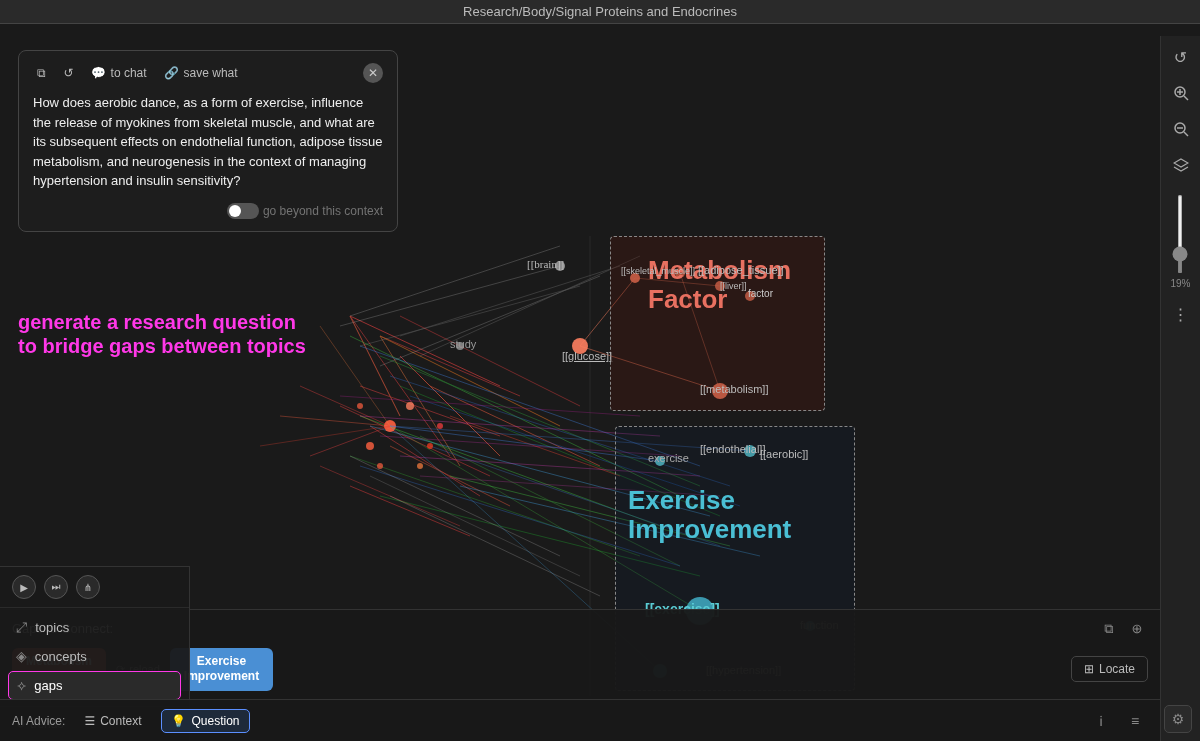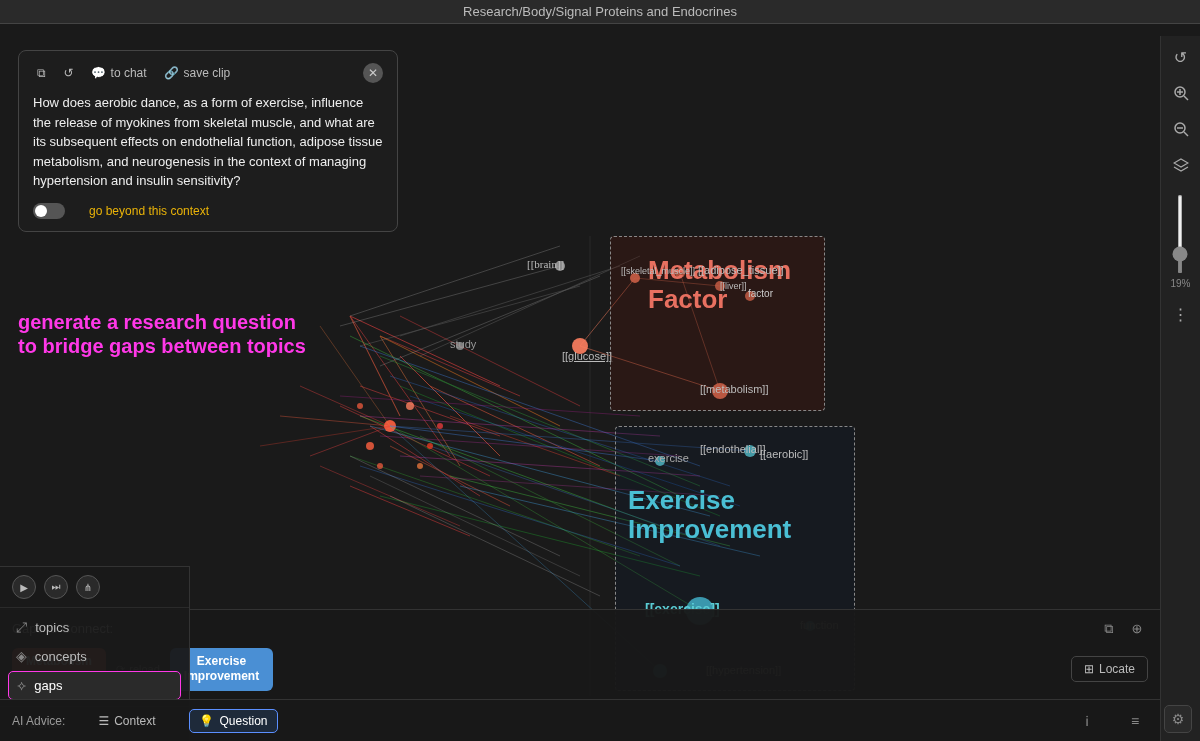--- a/index.html
+++ b/index.html
@@ -142,23 +142,24 @@
     }
     #float-card-question {
       font-size: 13px;
       color: #eee;
       line-height: 1.5;
       margin-bottom: 12px;
     }
     #toggle-row {
       display: flex;
       align-items: center;
-      gap: 24px;
+      gap: 4px;
       font-size: 12px;
-      color: #eab308;
+      color: #737373;
+      justify-content: flex-end;
     }
     .toggle-switch {
       width: 32px;
       height: 16px;
       background: #555;
       border-radius: 8px;
       position: relative;
       cursor: pointer;
     }
     .toggle-knob {
@@ -276,21 +277,21 @@
     #ai-bar {
       position: absolute;
       bottom: 0;
       left: 0;
       right: 40px;
       height: 42px;
       background: rgba(25,25,25,0.97);
       border-top: 1px solid #333;
       display: flex;
       align-items: center;
-      gap: 22px;
+      gap: 8px;
       padding: 0 12px;
       z-index: 60;
     }
     #ai-label {
       font-size: 12px;
       color: #999;
       white-space: nowrap;
     }
     .ai-tab {
       display: flex;
@@ -691,21 +692,21 @@
     </button>
     <button class="fc-btn">
       <span>↺</span>
     </button>
     <button class="fc-btn">
       <span>💬</span>
       <span>to chat</span>
     </button>
     <button class="fc-btn">
       <span>🔗</span>
-      <span>save clip</span>
+      <span>save what</span>
     </button>
     <div class="fc-close">
       <span>✕</span>
     </div>
   </div>
   <div id="float-card-question">How does aerobic dance, as a form of exercise, influence the release of myokines from skeletal muscle, and what are its subsequent effects on endothelial function, adipose tissue metabolism, and neurogenesis in the context of managing hypertension and insulin sensitivity?</div>
   <div id="toggle-row">
     <div class="toggle-switch">
       <div class="toggle-knob"></div>
     </div>

